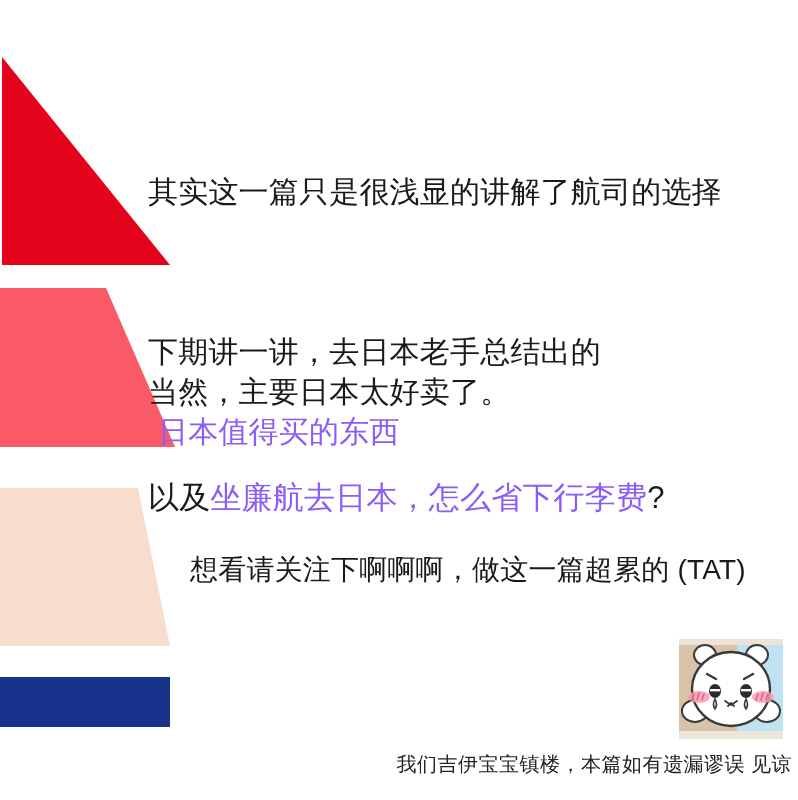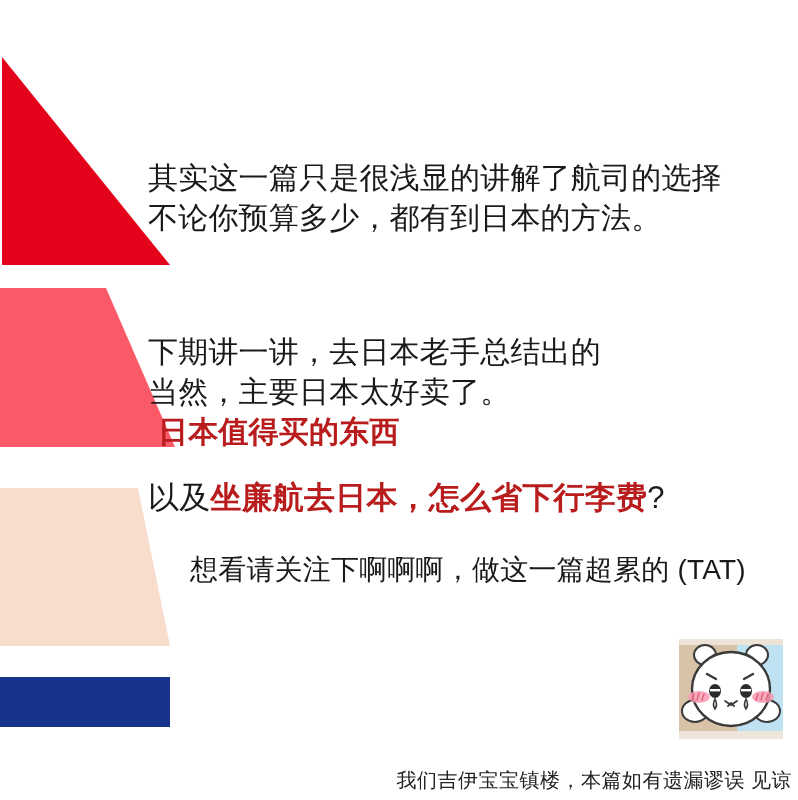--- a/index.html
+++ b/index.html
@@ -38,36 +38,36 @@
     position: absolute;
     left: 0;
     color: #1a1a1a;
     font-size: 30px;
     line-height: 40px;
     white-space: nowrap;
     letter-spacing: 0.2px;
   }
   .para .line { display: block; }
 
-  #para-intro  { top: 158px; }
+  #para-intro  { top: 172px; }
   #para-next   { top: 332px; }
   #para-topic  { top: 478px; font-size: 31px; }
   #para-plea   { top: 550px; left: 42px; font-size: 28px; }
 
   .hl-red {
-    color: #b91c1c;
-    font-weight: bold;
+    color: #8b5cf6;
+    font-weight: normal;
   }
   .line-indent { padding-left: 10px; }
 
   
   #caption {
     position: absolute;
     right: 6px;
-    bottom: 6px;
+    bottom: 22px;
     font-size: 20px;
     color: #222222;
     white-space: nowrap;
     letter-spacing: 0.5px;
     margin-left: 22px;
   }
 
   
   #sticker {
     position: absolute;
@@ -88,21 +88,20 @@
     <polygon points="2,57 2,265 170,265" fill="#E3041B"></polygon>
     <polygon points="0,288 0,447 175,447 106,288" fill="#FA5A68"></polygon>
     <polygon points="0,488 0,646 170,646 138,488" fill="#F8DDCC"></polygon>
     <rect x="0" y="677" width="170" height="50" fill="#17338C"></rect>
   </svg>
 
   <div id="content">
 
     <div class="para" id="para-intro">
       <span class="line">其实这一篇只是很浅显的讲解了航司的选择</span>
-      <span class="line">不论你预算多少，都有到日本的方法。</span>
     </div>
 
     <div class="para" id="para-next">
       <span class="line">下期讲一讲，去日本老手总结出的</span>
       <span class="line">当然，主要日本太好卖了。</span>
       <span class="line line-indent hl-red">日本值得买的东西</span>
     </div>
 
     <div class="para" id="para-plea">
       <span class="line">想看请关注下啊啊啊，做这一篇超累的 (TAT)</span>

